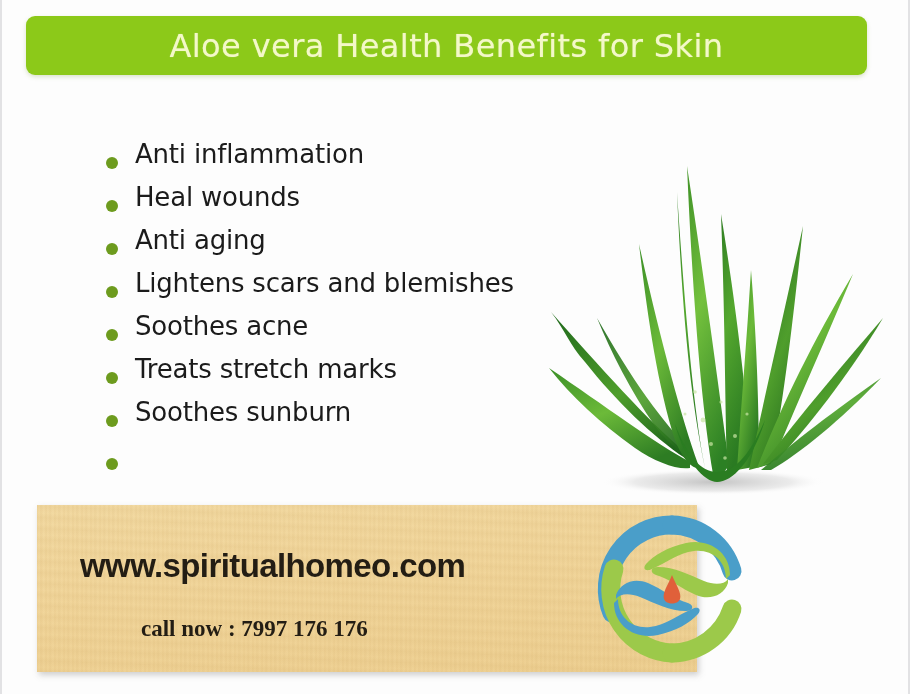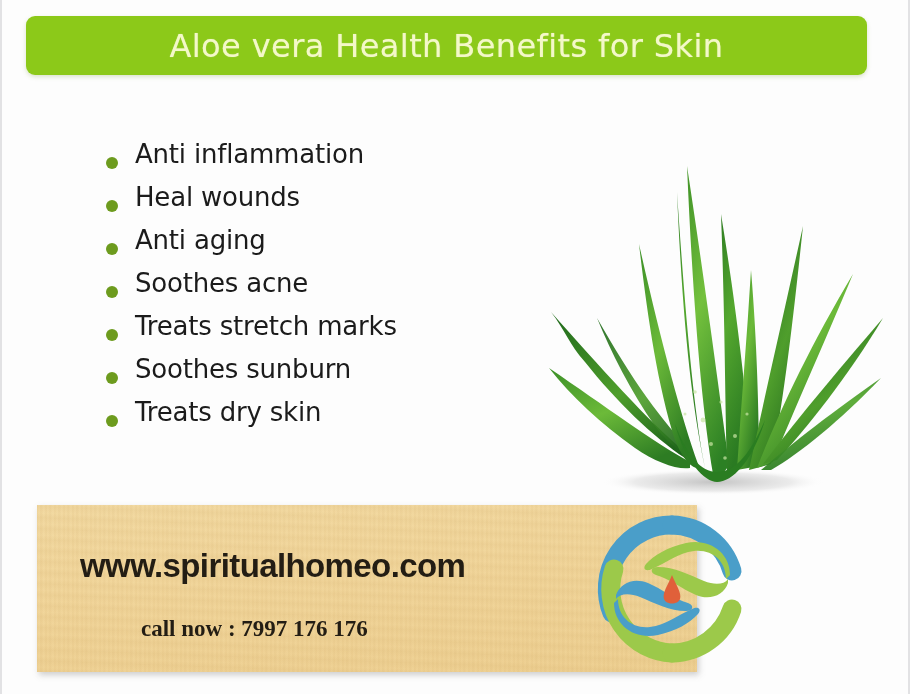--- a/index.html
+++ b/index.html
@@ -164,33 +164,36 @@
     <li class="benefit-item">
       <span class="benefit-bullet"></span>
       <span class="benefit-label">Heal wounds</span>
     </li>
     <li class="benefit-item">
       <span class="benefit-bullet"></span>
       <span class="benefit-label">Anti aging</span>
     </li>
     <li class="benefit-item">
       <span class="benefit-bullet"></span>
+      <span class="benefit-label">Lightens scars and blemishes</span>
+    </li>
+    <li class="benefit-item">
+      <span class="benefit-bullet"></span>
       <span class="benefit-label">Soothes acne</span>
     </li>
     <li class="benefit-item">
       <span class="benefit-bullet"></span>
       <span class="benefit-label">Treats stretch marks</span>
     </li>
     <li class="benefit-item">
       <span class="benefit-bullet"></span>
       <span class="benefit-label">Soothes sunburn</span>
     </li>
     <li class="benefit-item">
       <span class="benefit-bullet"></span>
-      <span class="benefit-label">Treats dry skin</span>
     </li>
   </ul>
 
   <div id="aloe-plant">
     <svg viewBox="0 0 360 345" xmlns="http://www.w3.org/2000/svg">
       <defs>
         <linearGradient id="lf1" x1="0" y1="0" x2="0.3" y2="1">
           <stop offset="0%" stop-color="#2f7d22"></stop>
           <stop offset="45%" stop-color="#55a82f"></stop>
           <stop offset="100%" stop-color="#2a7a22"></stop>

